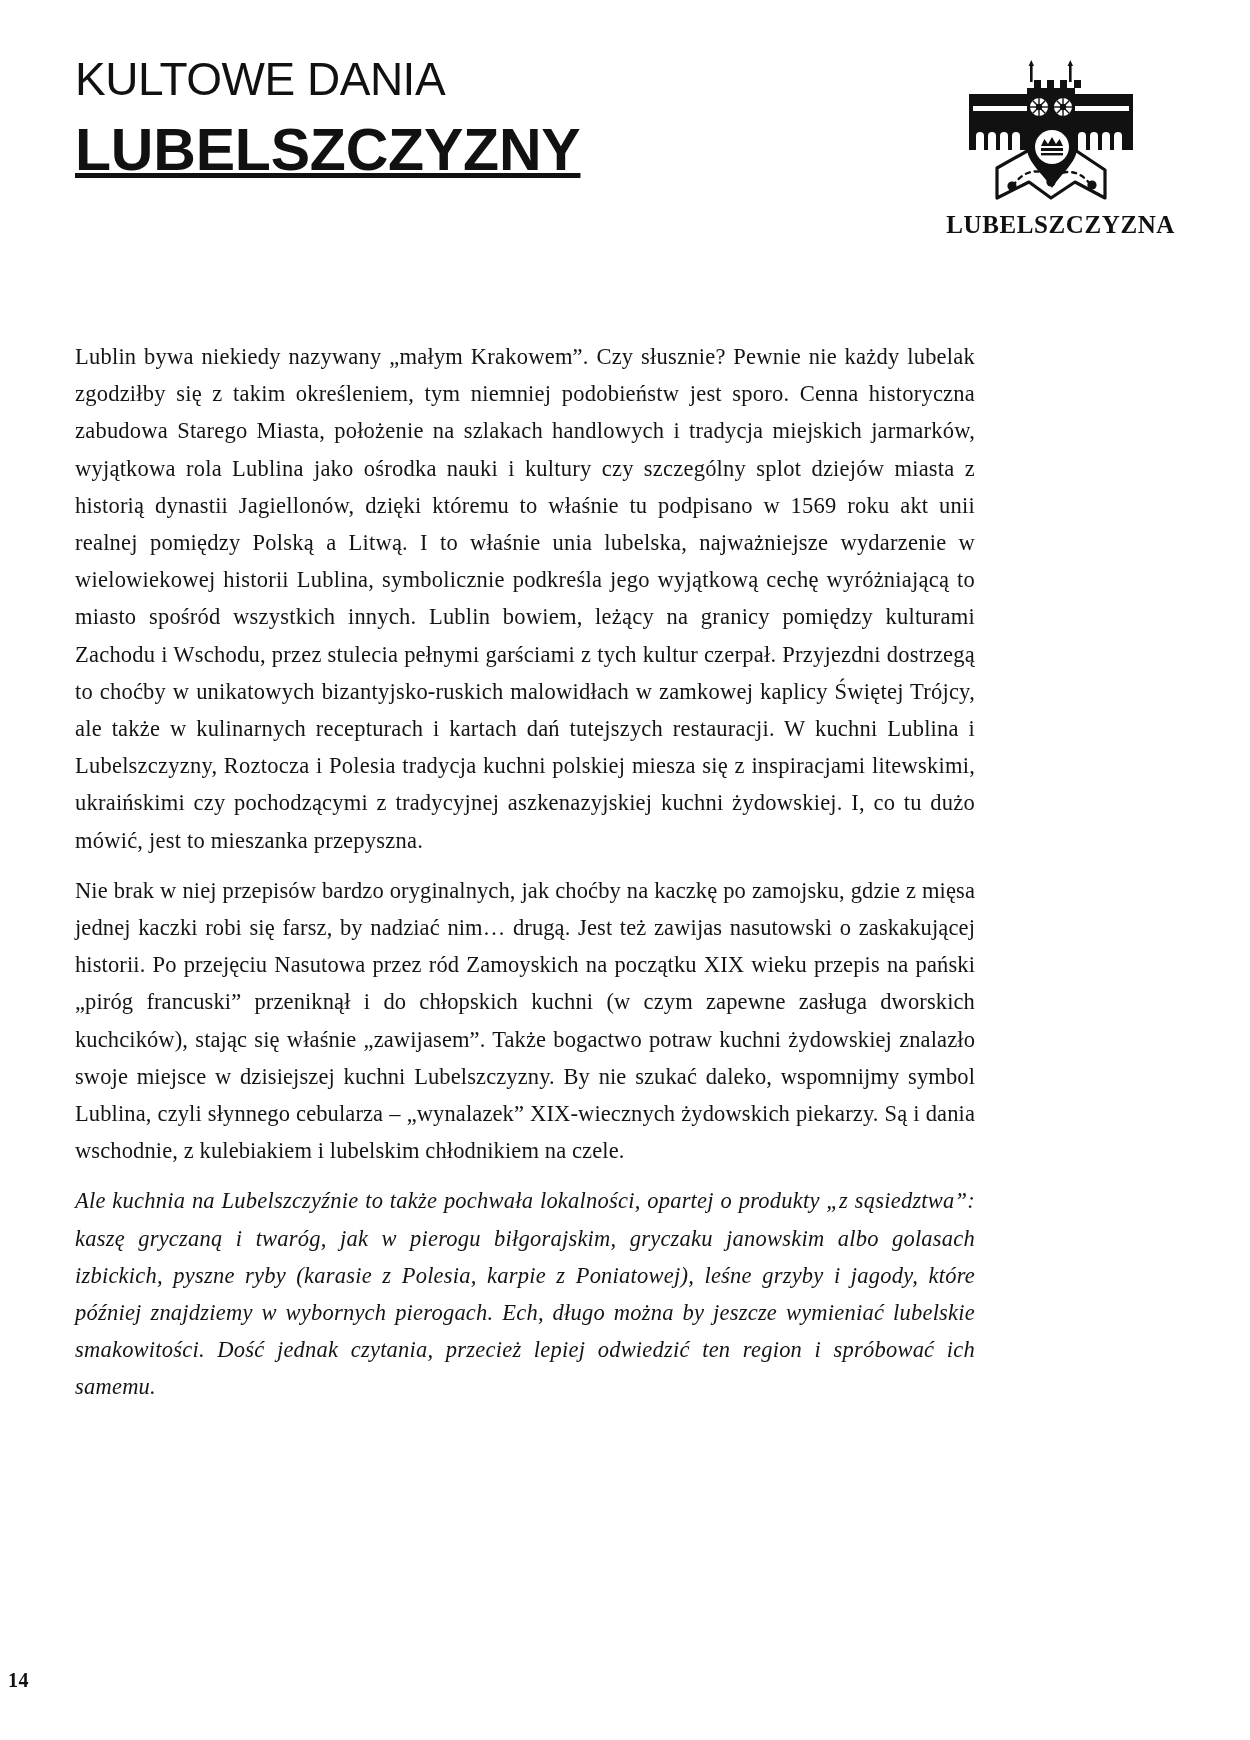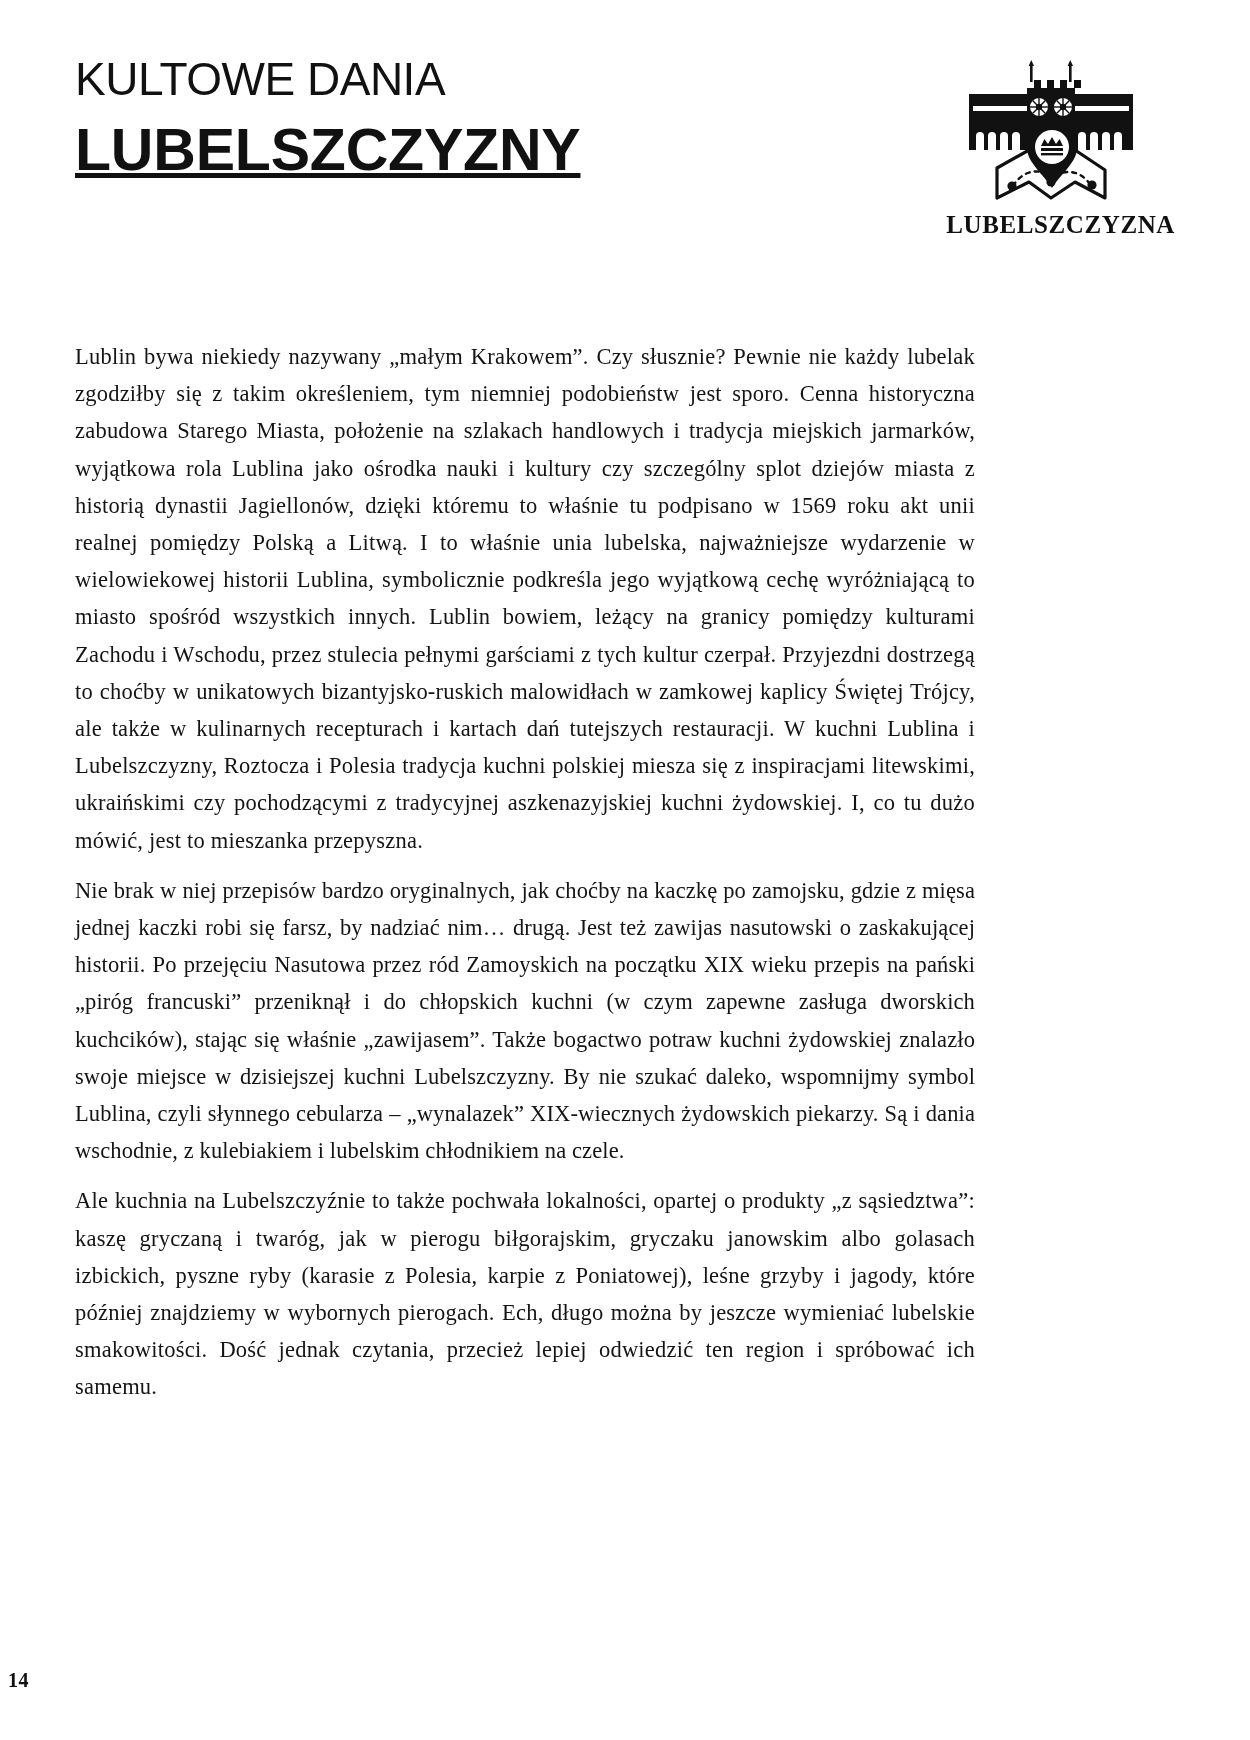--- a/index.html
+++ b/index.html
@@ -101,21 +101,21 @@
     margin: 0 0 13px 0;
     color: #141414;
     hyphens: none;
     word-spacing: 0px;
   }
   .para:last-child { margin-bottom: 0; }
 
   
   .para.p1 { letter-spacing: 0.01em; }
   .para.p2 { letter-spacing: 0.005em; }
-  .para.p4 { letter-spacing: 0.01em; }
+  .para.p4 { letter-spacing: 0.01em; font-style: italic; }
 
   
   .folio {
     position: absolute;
     left: 8px;
     bottom: 48px;
     font-family: "Liberation Serif", "DejaVu Serif", serif;
     font-size: 20px;
     font-weight: 700;
     color: #111111;

